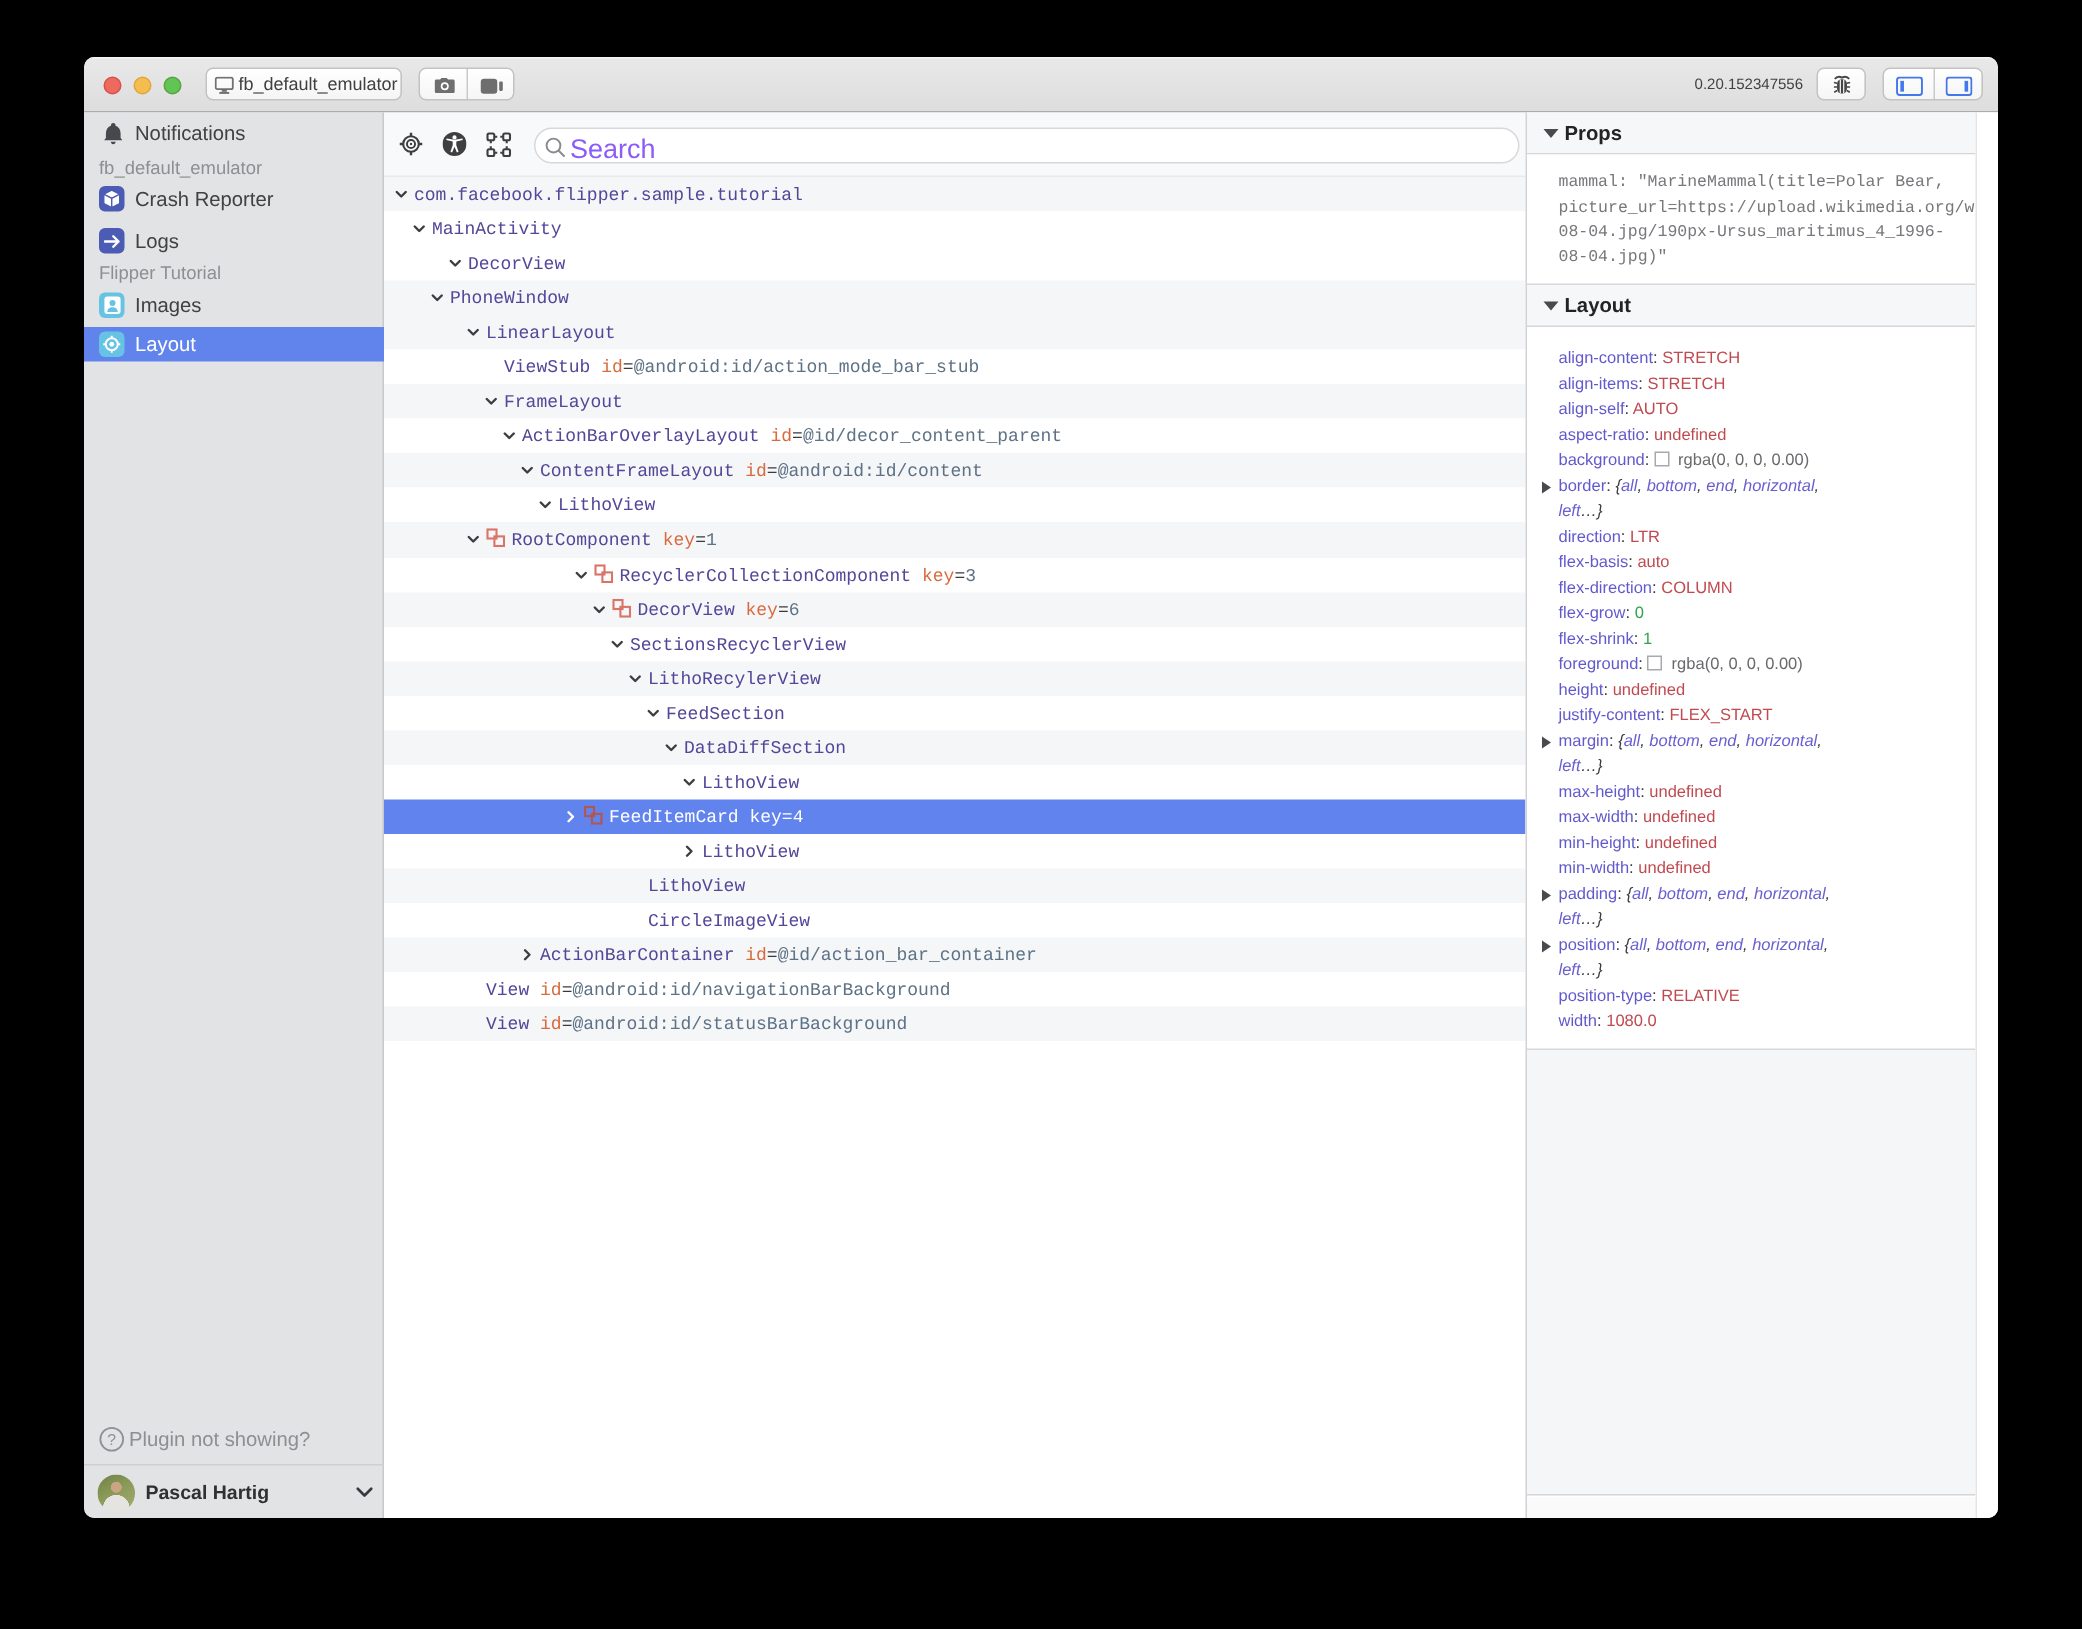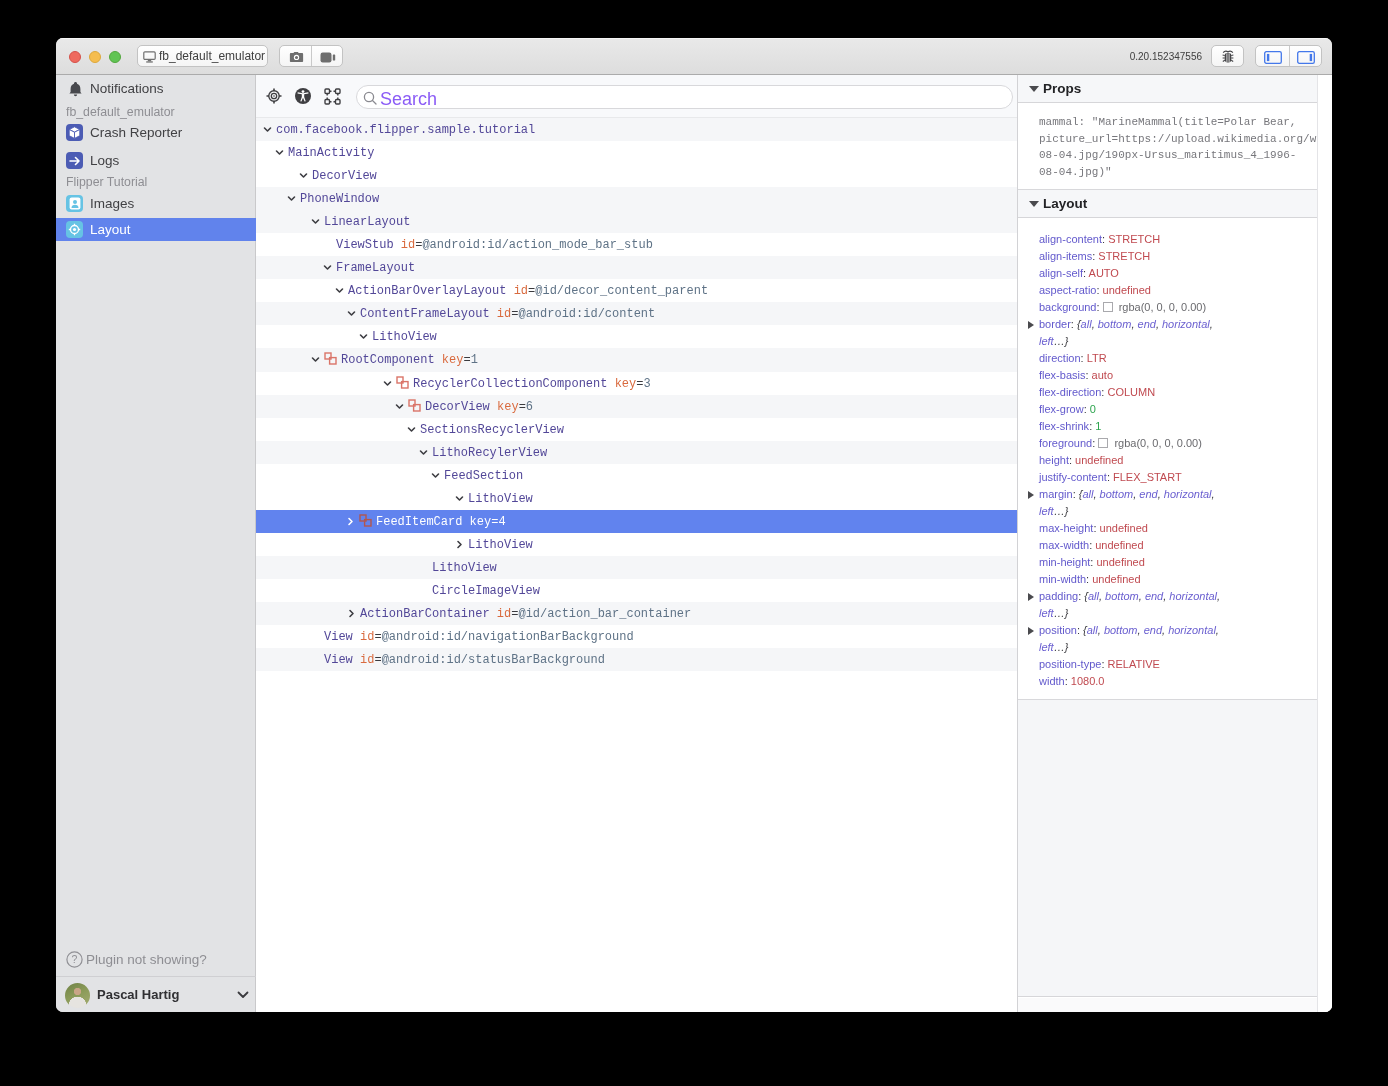--- a/index.html
+++ b/index.html
@@ -241,23 +241,25 @@
             <path d="M1.5 3 L4.5 6 L7.5 3" fill="none" stroke="#3d3d42" stroke-width="1.6" stroke-linecap="round" stroke-linejoin="round"></path>
           </svg></span><span class="lic"><svg class="tli" width="13" height="13" viewBox="0 0 13 13">
             <rect x="1" y="1" width="6" height="6" fill="none" stroke="#da7468" stroke-width="1.4"></rect>
             <rect x="5.6" y="5.6" width="6.4" height="6.4" fill="none" stroke="#da7468" stroke-width="1.4"></rect>
           </svg></span><span class="nm">DecorView</span><span class="okey"> key</span><span class="eq">=</span><span class="aval">6</span></div><div class="trow even" style="padding-left:151px"><span class="chv"><svg class="tch" width="9" height="9" viewBox="0 0 9 9">
             <path d="M1.5 3 L4.5 6 L7.5 3" fill="none" stroke="#3d3d42" stroke-width="1.6" stroke-linecap="round" stroke-linejoin="round"></path>
           </svg></span><span class="nm">SectionsRecyclerView</span></div><div class="trow odd" style="padding-left:163px"><span class="chv"><svg class="tch" width="9" height="9" viewBox="0 0 9 9">
             <path d="M1.5 3 L4.5 6 L7.5 3" fill="none" stroke="#3d3d42" stroke-width="1.6" stroke-linecap="round" stroke-linejoin="round"></path>
           </svg></span><span class="nm">LithoRecylerView</span></div><div class="trow even" style="padding-left:175px"><span class="chv"><svg class="tch" width="9" height="9" viewBox="0 0 9 9">
             <path d="M1.5 3 L4.5 6 L7.5 3" fill="none" stroke="#3d3d42" stroke-width="1.6" stroke-linecap="round" stroke-linejoin="round"></path>
-          </svg></span><span class="nm">FeedSection</span></div><div class="trow even" style="padding-left:199px"><span class="chv"><svg class="tch" width="9" height="9" viewBox="0 0 9 9">
-            <path d="M1.5 3 L4.5 6 L7.5 3" fill="none" stroke="#3d3d42" stroke-width="1.6" stroke-linecap="round" stroke-linejoin="round"></path>
-          </svg></span><span class="nm">LithoView</span></div><div class="trow odd sel" style="padding-left:90px"><span class="chv"><svg class="tch" width="9" height="9" viewBox="0 0 9 9">
+          </svg></span><span class="nm">FeedSection</span></div><div class="trow odd" style="padding-left:187px"><span class="chv"><svg class="tch" width="9" height="9" viewBox="0 0 9 9">
+            <path d="M1.5 3 L4.5 6 L7.5 3" fill="none" stroke="#3d3d42" stroke-width="1.6" stroke-linecap="round" stroke-linejoin="round"></path>
+          </svg></span><span class="nm">DataDiffSection</span></div><div class="trow even" style="padding-left:199px"><span class="chv"><svg class="tch" width="9" height="9" viewBox="0 0 9 9">
+            <path d="M1.5 3 L4.5 6 L7.5 3" fill="none" stroke="#3d3d42" stroke-width="1.6" stroke-linecap="round" stroke-linejoin="round"></path>
+          </svg></span><span class="nm">LithoView</span></div><div class="trow odd sel" style="padding-left:120px"><span class="chv"><svg class="tch" width="9" height="9" viewBox="0 0 9 9">
             <path d="M3 1.5 L6 4.5 L3 7.5" fill="none" stroke="#ffffff" stroke-width="1.6" stroke-linecap="round" stroke-linejoin="round"></path>
           </svg></span><span class="lic"><svg class="tli" width="13" height="13" viewBox="0 0 13 13">
             <rect x="1" y="1" width="6" height="6" fill="none" stroke="#b2564e" stroke-width="1.4"></rect>
             <rect x="5.6" y="5.6" width="6.4" height="6.4" fill="none" stroke="#b2564e" stroke-width="1.4"></rect>
           </svg></span><span style="color:#fff">FeedItemCard</span><span style="color:#fff"> key=4</span></div><div class="trow even" style="padding-left:199px"><span class="chv"><svg class="tch" width="9" height="9" viewBox="0 0 9 9">
             <path d="M3 1.5 L6 4.5 L3 7.5" fill="none" stroke="#3d3d42" stroke-width="1.6" stroke-linecap="round" stroke-linejoin="round"></path>
           </svg></span><span class="nm">LithoView</span></div><div class="trow odd" style="padding-left:176px"><span class="nm">LithoView</span></div><div class="trow even" style="padding-left:176px"><span class="nm">CircleImageView</span></div><div class="trow odd" style="padding-left:91px"><span class="chv"><svg class="tch" width="9" height="9" viewBox="0 0 9 9">
             <path d="M3 1.5 L6 4.5 L3 7.5" fill="none" stroke="#3d3d42" stroke-width="1.6" stroke-linecap="round" stroke-linejoin="round"></path>
           </svg></span><span class="nm">ActionBarContainer</span><span class="okey"> id</span><span class="eq">=</span><span class="aval">@id/action_bar_container</span></div><div class="trow even" style="padding-left:68px"><span class="nm">View</span><span class="okey"> id</span><span class="eq">=</span><span class="aval">@android:id/navigationBarBackground</span></div><div class="trow odd" style="padding-left:68px"><span class="nm">View</span><span class="okey"> id</span><span class="eq">=</span><span class="aval">@android:id/statusBarBackground</span></div></div>
   <div id="rpanel">

